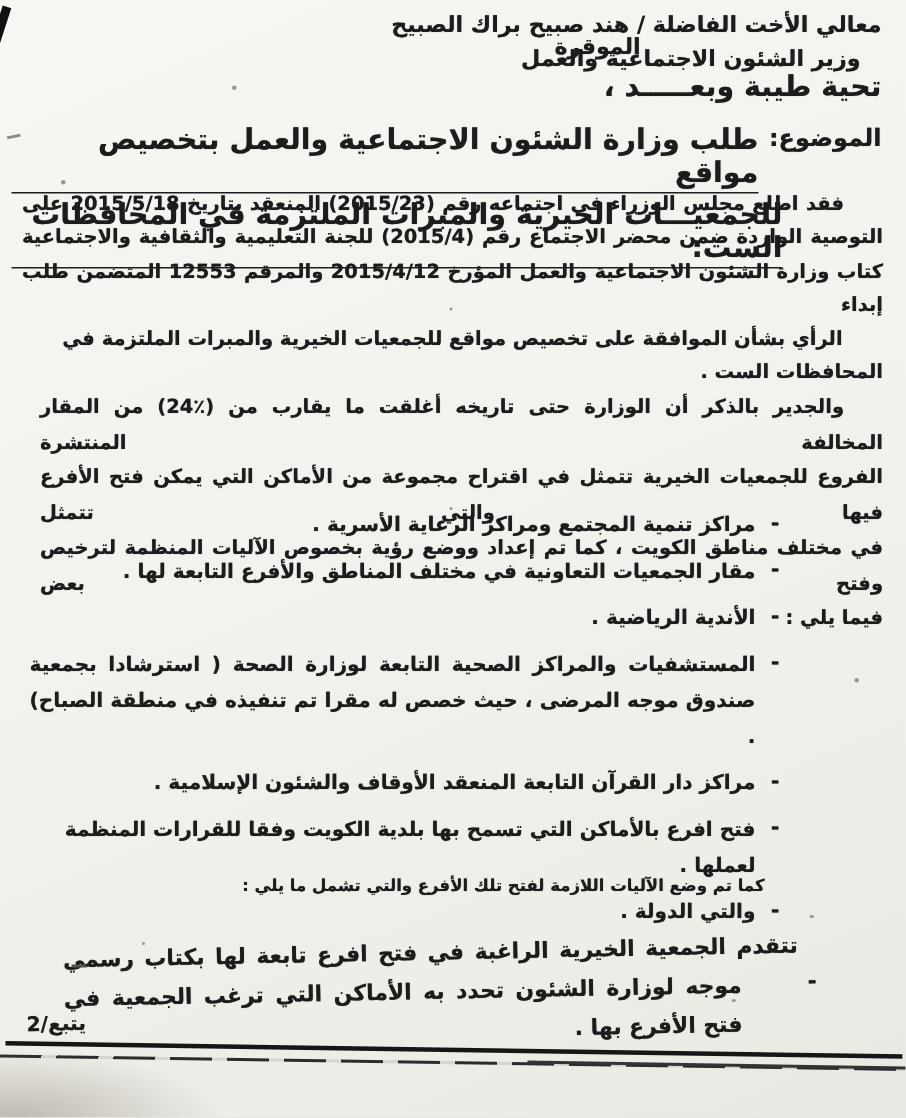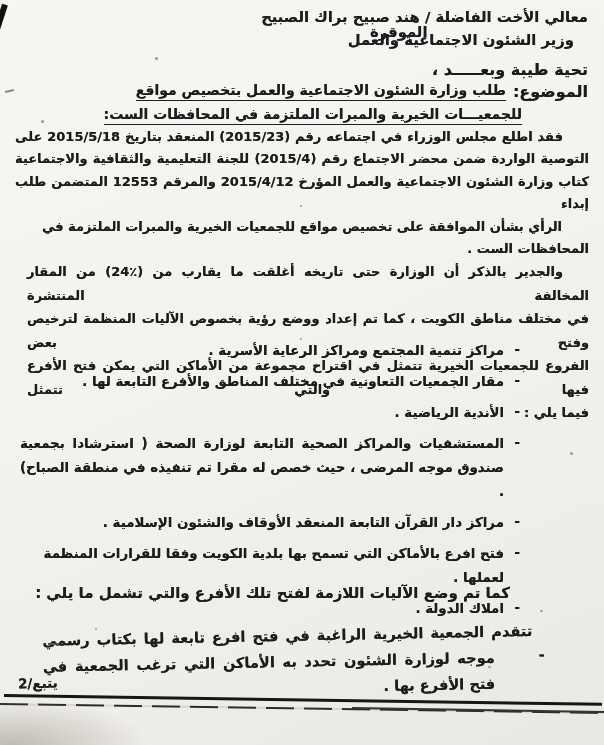--- a/index.html
+++ b/index.html
@@ -17,63 +17,63 @@
   }
   .abs{position:absolute;}
   .sz-body{font-size:13px;line-height:22.4px;}
   .stretch{text-align:justify;text-align-last:justify;}
   .no-stretch{text-align:center;text-align-last:right;}
   .indent1{text-indent:26px;}
   .subject-line{
     display:inline-block;
     border-bottom:1.7px solid #1e1e1e;
     padding-bottom:2px;
-    font-size:14px;
+    font-size:19px;
   }
   .list-item{position:relative;margin-bottom:7px;font-size:13.4px;line-height:24px;}
   .list-item .bullet{position:absolute;right:-16px;top:-2px;font-size:14px;}
   .justify-item{text-align:justify;}
   .scan-line{background:#161616;transform-origin:left center;}
   .speck{position:absolute;border-radius:50%;background:#9a968d;}
 </style>
 </head>
 <body>
 
 <div class="page">
 
   <div class="abs" style="top:5px;right:16px;left:140px;font-size:14.8px;line-height:23px;">
     <div>معالي الأخت الفاضلة /  هند صبيح براك الصبيح</div>
     <div style="padding-right:14px;">وزير الشئون الاجتماعية والعمل</div>
   </div>
 
   <div class="abs" style="top:23px;left:330px;font-size:14.8px;margin-left:40px;">الموقرة</div>
 
-  <div class="abs" style="top:60px;right:16px;font-size:16px;">تحية طيبة وبعـــــد ،</div>
+  <div class="abs" style="top:47px;right:16px;font-size:19px;">تحية طيبة وبعـــــد ،</div>
 
   <div class="abs" style="top:82px;right:16px;left:8px;">
     <div style="display:flex;gap:7px;align-items:flex-start;">
       <span style="font-size:16px;flex:0 0 auto;">الموضوع:</span>
       <span class="subject-line">طلب وزارة الشئون الاجتماعية والعمل بتخصيص مواقع</span>
     </div>
     <div style="margin-top:3px;margin-right:66px;">
       <span class="subject-line">للجمعيـــات الخيرية والمبرات الملتزمة في المحافظات الست:</span>
     </div>
   </div>
 
   <div class="abs sz-body" style="top:126px;right:15px;left:15px;">
     <div class="stretch indent1">فقد اطلع مجلس الوزراء في اجتماعه رقم (2015/23) المنعقد بتاريخ 2015/5/18 على</div>
     <div class="stretch">التوصية الواردة ضمن محضر الاجتماع رقم (2015/4) للجنة التعليمية والثقافية والاجتماعية</div>
     <div class="stretch">كتاب وزارة الشئون الاجتماعية والعمل المؤرخ 2015/4/12 والمرقم 12553 المتضمن طلب إبداء</div>
     <div class="no-stretch">الرأي بشأن الموافقة على تخصيص مواقع للجمعيات الخيرية والمبرات الملتزمة في المحافظات الست .</div>
   </div>
 
   <div class="abs sz-body" style="top:260px;right:15px;left:15px;line-height:23.5px;margin-left:12px;">
     <div class="stretch indent1">والجدير بالذكر أن الوزارة حتى تاريخه أغلقت ما يقارب من (٪24) من المقار المخالفة المنتشرة</div>
+    <div class="stretch">الفروع للجمعيات الخيرية تتمثل في اقتراح مجموعة من الأماكن التي يمكن فتح الأفرع فيها والتي تتمثل</div>
     <div class="stretch">في مختلف مناطق الكويت ، كما تم إعداد ووضع رؤية بخصوص الآليات المنظمة لترخيص وفتح بعض</div>
-    <div class="stretch">الفروع للجمعيات الخيرية تتمثل في اقتراح مجموعة من الأماكن التي يمكن فتح الأفرع فيها والتي تتمثل</div>
     <div class="no-stretch">فيما يلي :</div>
   </div>
 
   <div class="abs" style="top:339px;right:100px;left:20px;">
     <div class="list-item">
       <span class="bullet">-</span>
       <div>مراكز تنمية المجتمع ومراكز الرعاية الأسرية .</div>
     </div>
     <div class="list-item">
       <span class="bullet">-</span>
@@ -90,25 +90,25 @@
     <div class="list-item">
       <span class="bullet">-</span>
       <div>مراكز دار القرآن التابعة المنعقد الأوقاف والشئون الإسلامية .</div>
     </div>
     <div class="list-item">
       <span class="bullet">-</span>
       <div>فتح افرع بالأماكن التي تسمح بها بلدية الكويت وفقا للقرارات المنظمة لعملها .</div>
     </div>
     <div class="list-item">
       <span class="bullet">-</span>
-      <div>املاك الدولة .</div>
+      <div>والتي الدولة .</div>
     </div>
   </div>
 
-  <div class="abs" style="top:584px;right:94px;left:20px;font-size:15px;">كما تم وضع الآليات اللازمة لفتح تلك الأفرع والتي تشمل ما يلي :</div>
+  <div class="abs" style="top:584px;right:94px;left:20px;font-size:11px;">كما تم وضع الآليات اللازمة لفتح تلك الأفرع والتي تشمل ما يلي :</div>
 
   <div class="abs" style="top:618px;right:72px;left:42px;font-size:14.6px;line-height:26px;
               transform:rotate(-1.15deg);transform-origin:right top;">
     <span style="position:absolute;right:-12px;top:24px;">-</span>
     <div class="justify-item" style="padding-right:38px;text-indent:-38px;">تتقدم الجمعية الخيرية الراغبة في فتح افرع تابعة لها بكتاب رسمي موجه لوزارة الشئون تحدد به الأماكن التي ترغب الجمعية في فتح الأفرع بها .</div>
   </div>
 
   <div class="abs" style="top:675px;left:18px;font-size:13.5px;transform:rotate(-1.5deg);">يتبع/2</div>
 
   <div class="abs scan-line" style="top:694px;left:4px;width:598px;height:2.6px;transform:rotate(0.85deg);"></div>

